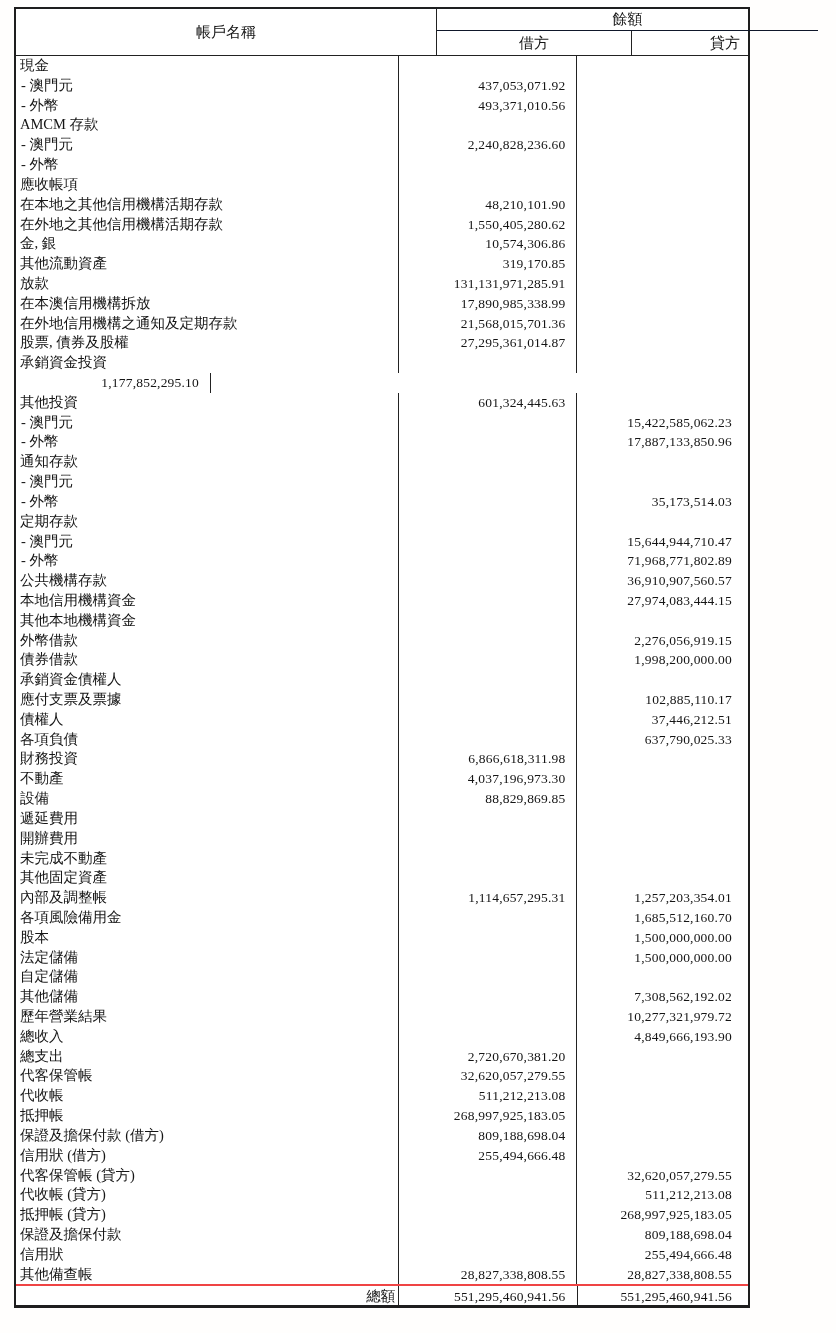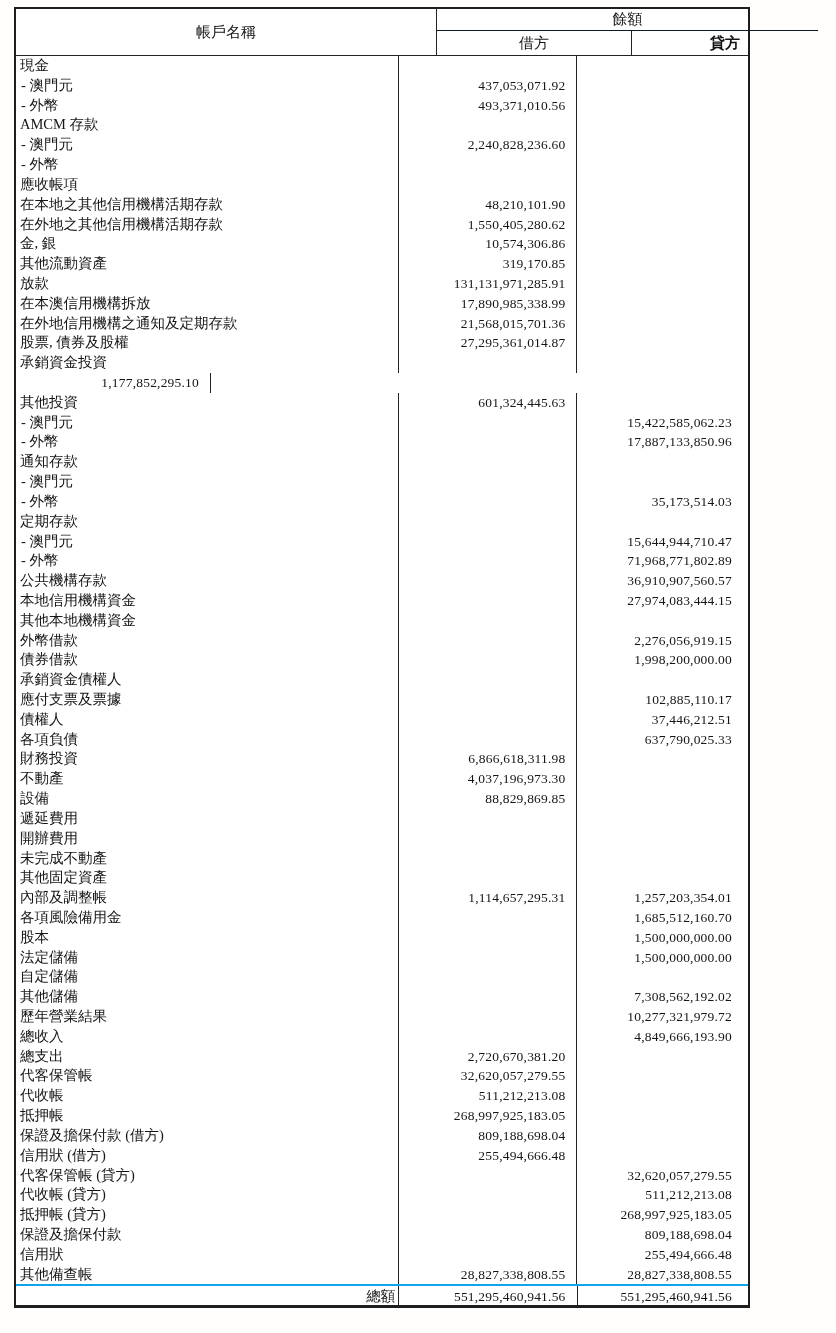--- a/index.html
+++ b/index.html
@@ -39,21 +39,21 @@
     border-bottom:1px solid #0f172a;
     display:flex; align-items:center; justify-content:center;
   }
   .h-debit {
     grid-column:2; grid-row:2;
     border-right:1px solid #222;
     display:flex; align-items:center; justify-content:center;
   }
   .h-credit {
     grid-column:3; grid-row:2;
-    display:flex; align-items:center; justify-content:center;font-weight:bold;
+    display:flex; align-items:center; justify-content:center;
   }
 
   
   .trow { display:flex; height:19.82px; line-height:19.82px; }
   .c1 {
     width:421px; border-right:1px solid #222;
     padding-left:4px; font-size:14.5px;
     white-space:nowrap; overflow:hidden;
   }
   .c1.indent { padding-left:5px; }
@@ -64,21 +64,21 @@
   }
   .c3 {
     width:186px;
     text-align:right; padding-right:16px;
     font-size:13.5px; letter-spacing:0.2px;
   }
 
   
   .trow.total {
     height:21px; line-height:21px;
-    border-top:2px solid #0ea5e9;
+    border-top:2px solid #ef4444;
   }
   .trow.total .c1 { text-align:right; padding-right:3px; font-size:14.5px; }
 </style>
 </head>
 <body>
 
 <div class="sheet">
   <div class="table">
 
     <div class="thead">

